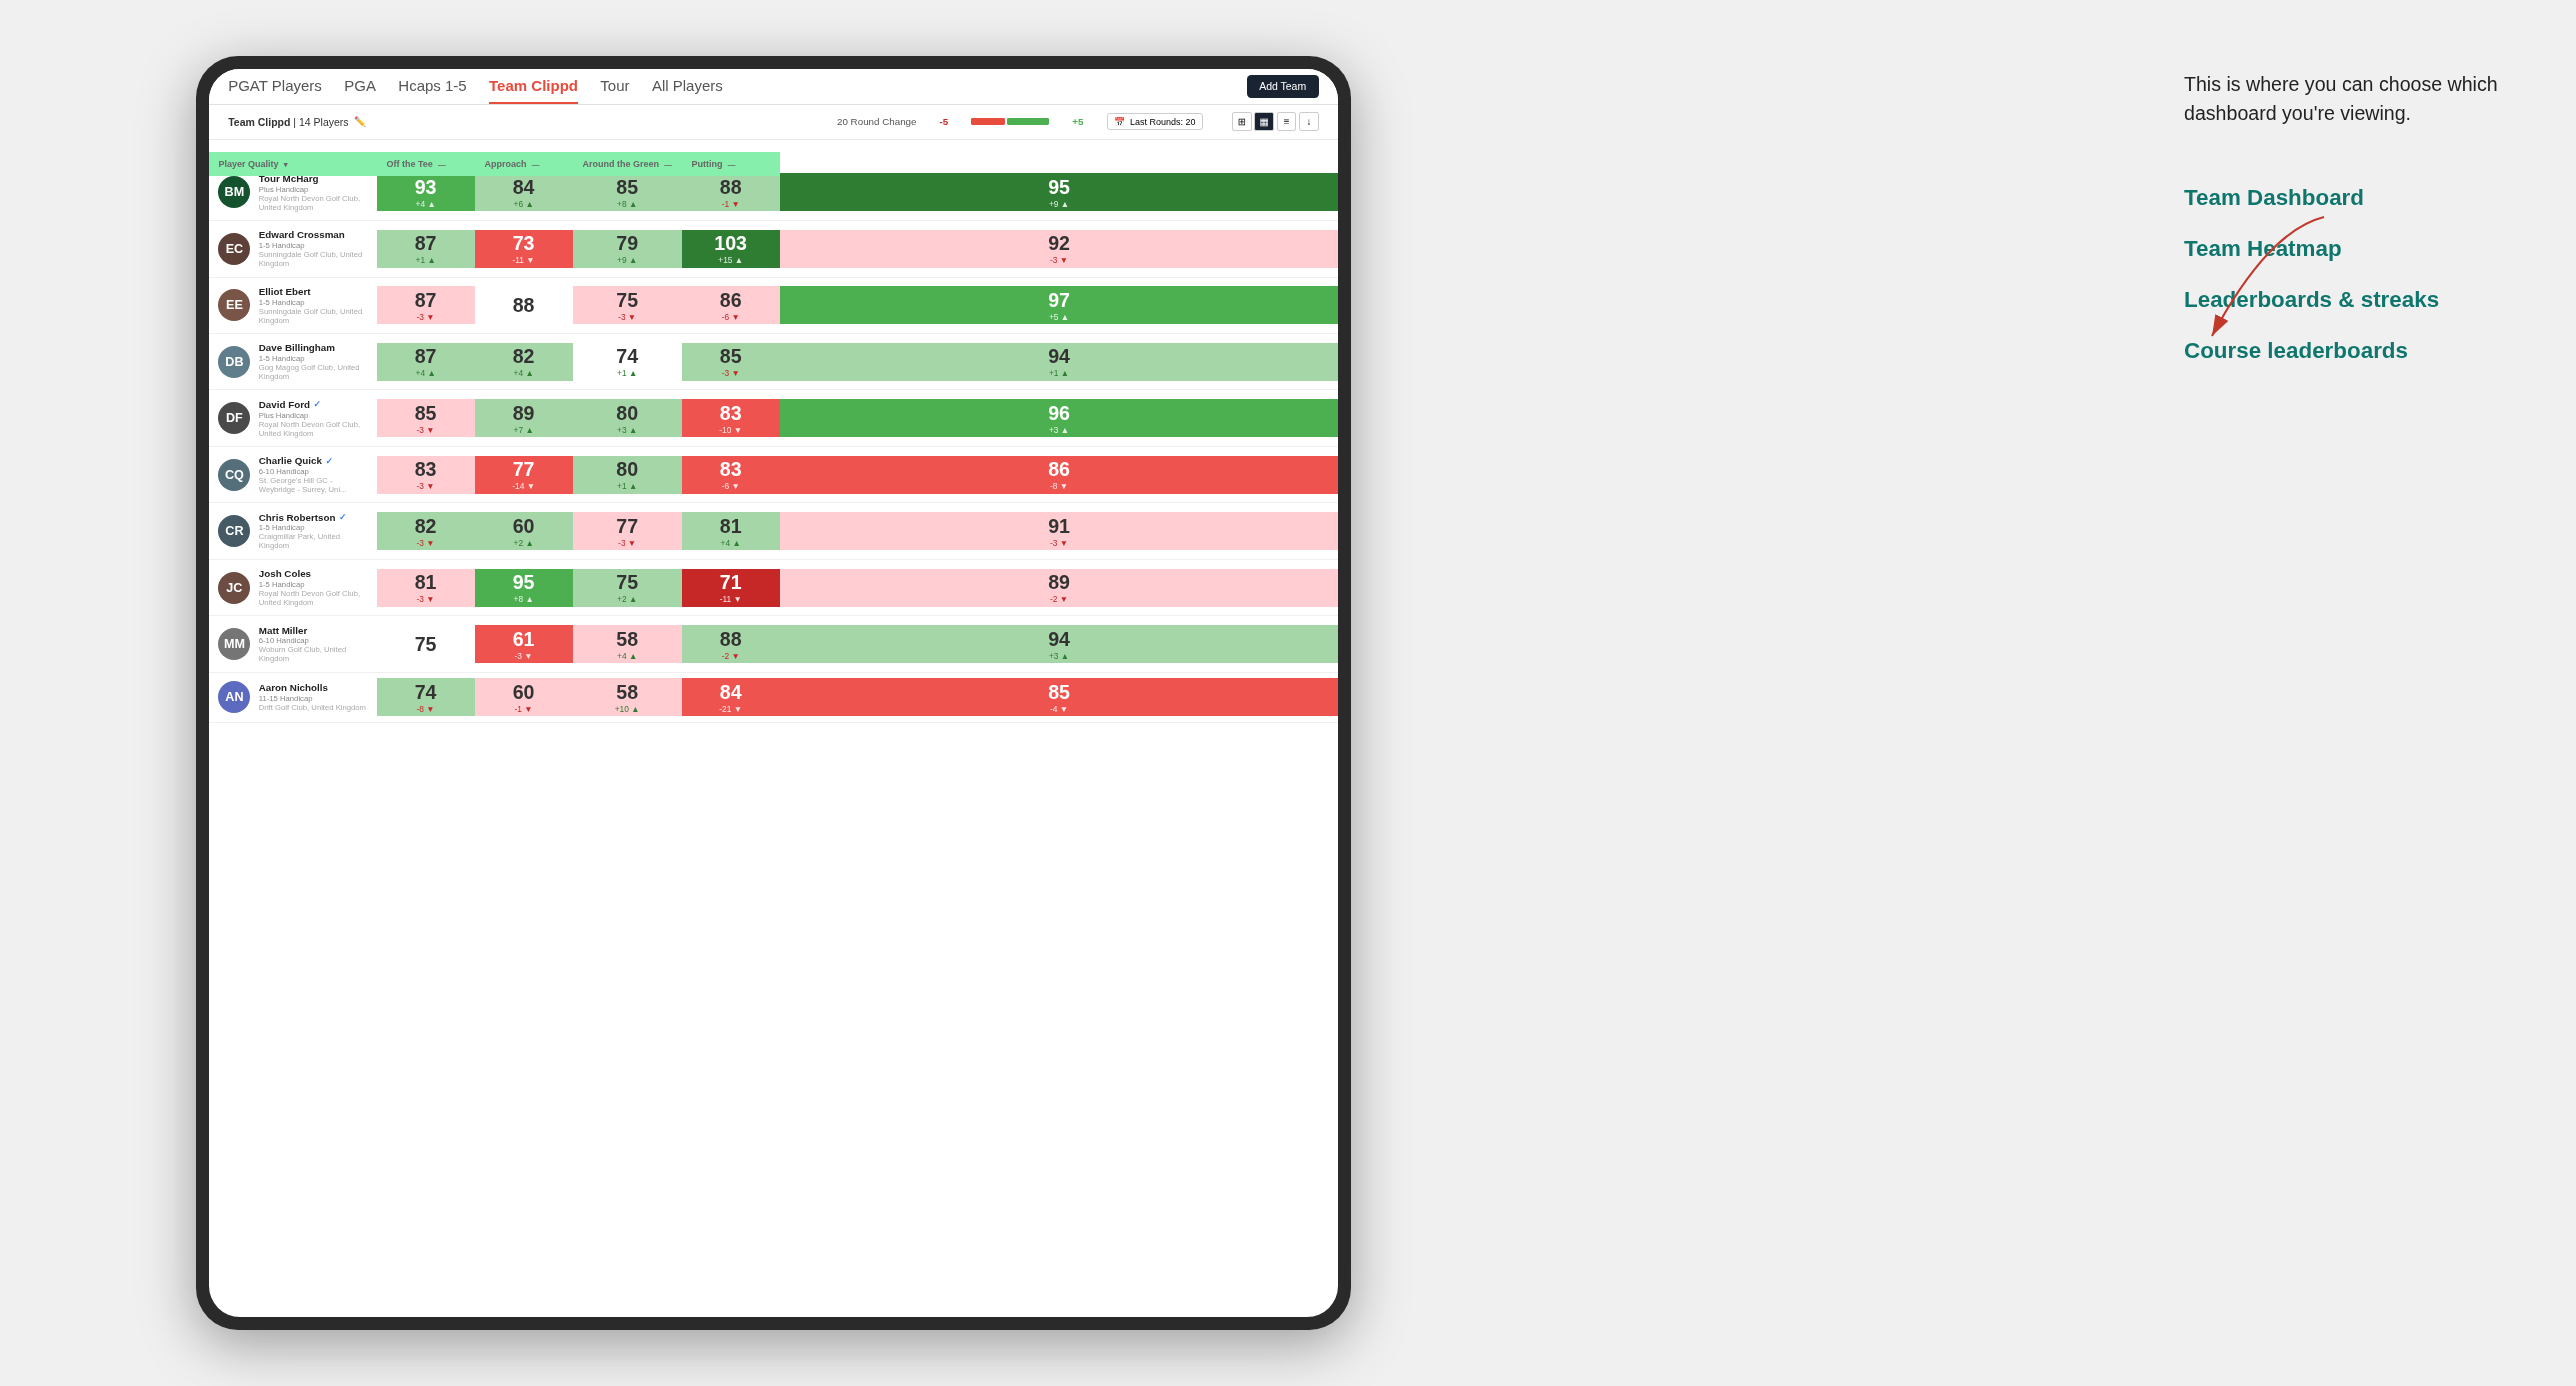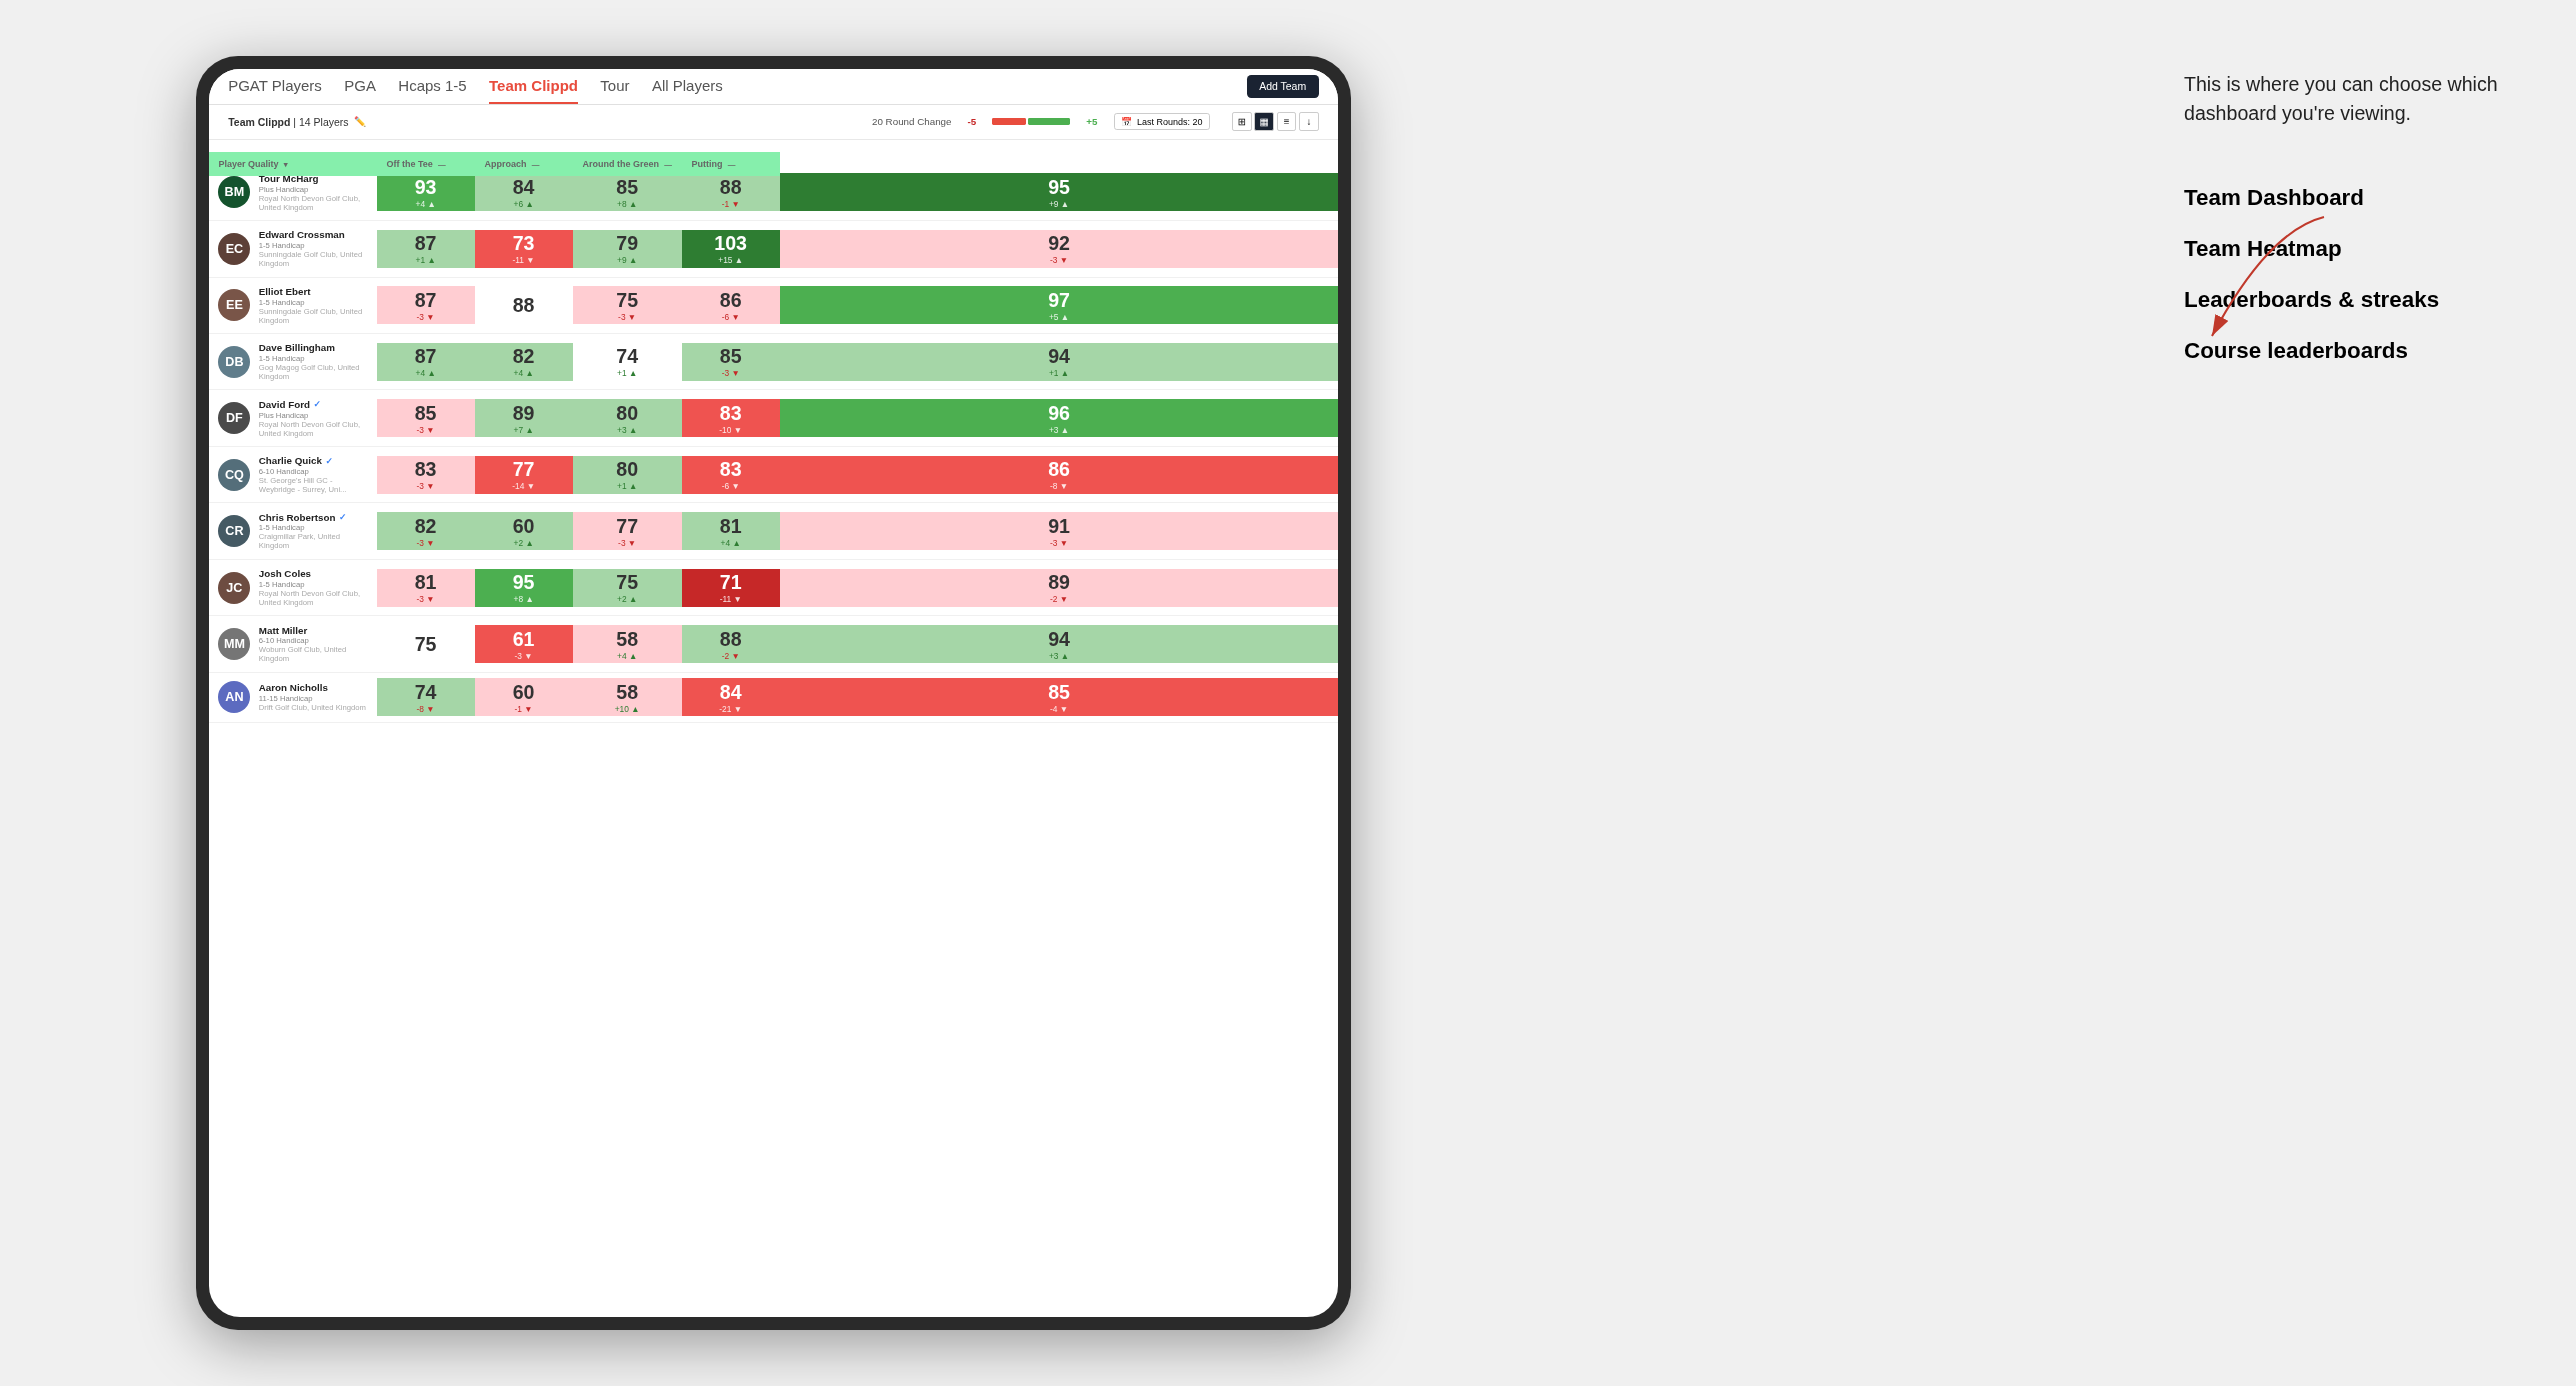--- a/index.html
+++ b/index.html
@@ -145,21 +145,21 @@
     .team-edit-icon {
       margin-left: 5.6px;
       color: #999;
       font-size: 9.8px;
       cursor: pointer;
     }
     .round-change {
       margin-left: auto;
       display: flex;
       align-items: center;
-      gap: 16px;
+      gap: 23px;
       font-size: 9.8px;
       color: #555;
     }
     .round-bar {
       display: flex;
       align-items: center;
       gap: 2.1px;
     }
     .round-bar-neg {
       background: #e84c3d;
@@ -348,21 +348,21 @@
       color: #222;
       line-height: 1.5;
       margin-bottom: 21px;
     }
     .dashboard-list {
       margin-top: 56px;
     }
     .dashboard-item {
       font-size: 22.4px;
       font-weight: 700;
-      color: #000000;
+      color: #0f766e;
       margin-bottom: 25px;
     }
 
     
     .arrow-container {
       position: absolute;
       top: 210px;
       right: 238px;
       pointer-events: none;
     }

